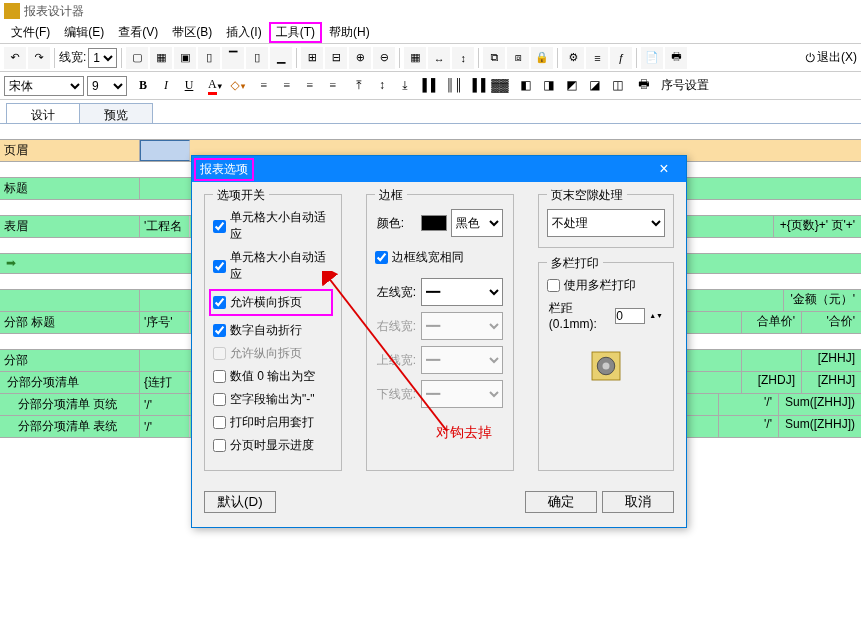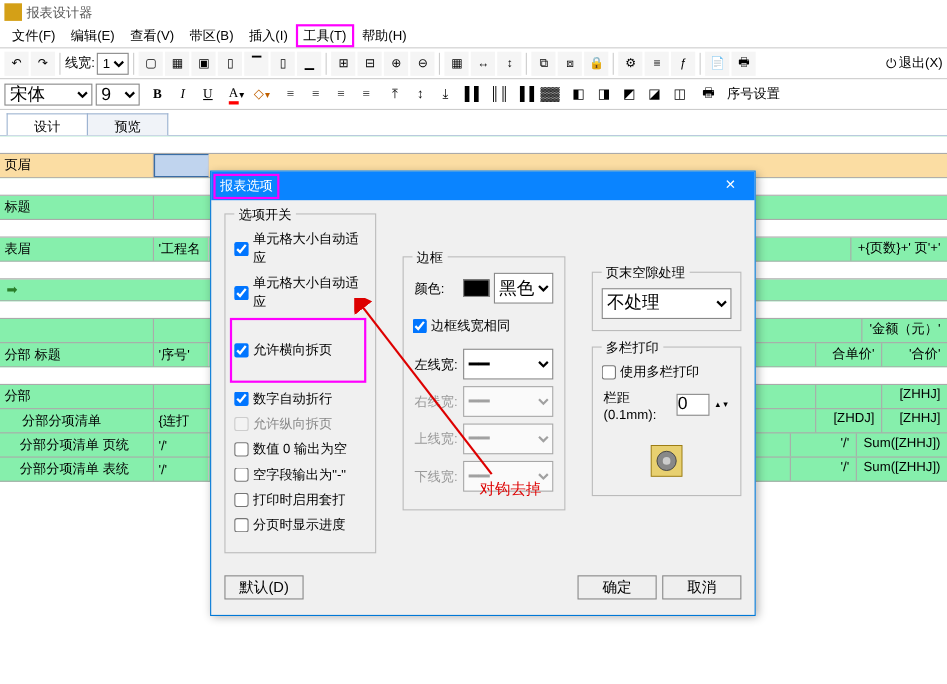--- a/index.html
+++ b/index.html
@@ -44,43 +44,43 @@
 .blank-strip { height: 16px; background: #fff; border-bottom: 1px solid #aaa; }
 .arrow-row { height: 20px; padding: 2px 6px; color: #2a7f2a; border-bottom: 1px solid #aaa; }
 .right-cells { display: flex; margin-left: auto; }
 .right-cells span { border-left: 1px solid #aaa; padding: 1px 6px; text-align: right; min-width: 60px; }
 
 
 .dialog { position: absolute; left: 191px; top: 155px; width: 496px; background: #f0f0f0; border: 1px solid #0078d7; box-shadow: 2px 2px 8px rgba(0,0,0,0.3); }
 .dlg-title { background: #0a84ff; color: #fff; height: 26px; display: flex; align-items: center; padding: 0 2px; }
 .dlg-title .txt { border: 2px solid magenta; padding: 1px 4px; }
 .dlg-title .close { margin-left: auto; width: 40px; text-align: center; font-size: 16px; }
-.dlg-body { padding: 12px; display: flex; gap: 24px; position: relative; align-items: center; }
+.dlg-body { padding: 12px; display: flex; gap: 24px; position: relative; }
 .fieldset { border: 1px solid #bbb; padding: 8px 8px 10px; position: relative; }
 .fieldset .legend { position: absolute; top: -8px; left: 8px; background: #f0f0f0; padding: 0 4px; }
 .fs-opts { width: 148px; }
 .fs-border { width: 148px; }
 .fs-right-col { width: 148px; display: flex; flex-direction: column; gap: 14px; }
 .chk { display: flex; align-items: center; gap: 4px; margin: 6px 0; }
 .chk input { width: 13px; height: 13px; }
 .chk.disabled { color: #888; }
 .hl-box { border: 2px solid magenta; padding: 1px 2px; margin-left: -4px; }
 .form-row { display: flex; align-items: center; gap: 4px; margin: 6px 2px; }
 .form-row label { min-width: 40px; }
 .form-row label.disabled { color: #999; }
 .sel-box { height: 28px; flex: 1; }
 .color-box { width: 30px; height: 16px; background: #000; border: 1px solid #888; }
 .dlg-footer { padding: 8px 12px 14px; display: flex; }
 .dlg-btn { width: 72px; height: 22px; border: 1px solid #888; background: #efefef; }
 .spacer { flex: 1; }
 .anno-arrow { position: absolute; left: 322px; top: 271px; pointer-events: none; }
-.anno-text { position: absolute; left: 436px; top: 436px; color: #d00; font-size: 14px; }
+.anno-text { position: absolute; left: 436px; top: 424px; color: #d00; font-size: 14px; }
 .gear-icon { width: 42px; height: 42px; margin: 14px auto 0; display:block; }
 
-select, input[type=text], input[type=number] { border: 1px solid #888; background: #fff; font-size: 16px; }
+select, input[type=text], input[type=number] { border: 1px solid #888; background: #fff; font-size: 12px; }
 </style>
 </head>
 <body>
 
 <div class="titlebar">
   <span class="icon"></span>
   <span class="title">报表设计器</span>
 </div>
 
 <div class="menubar">
@@ -229,21 +229,21 @@
 
   <div class="row">
     <div class="label">分部</div>
     <div class="right-cells">
         <span></span>
         <span>[ZHHJ]</span>
       </div>
   </div>
 
   <div class="row">
-    <div class="label" style="padding-left:20px;">分部分项清单</div>
+    <div class="label" style="padding-left:7px;">分部分项清单</div>
     <div class="cells">
         <span style="width:50px;">{连打</span>
       </div>
     <div class="right-cells">
         <span>[ZHDJ]</span>
         <span>[ZHHJ]</span>
       </div>
   </div>
 
   <div class="row">
@@ -280,21 +280,21 @@
       <div class="legend">选项开关</div>
       <label class="chk">
           <input type="checkbox" checked="" style="">
           <span>单元格大小自动适应</span>
         </label>
       <label class="chk">
           <input type="checkbox" checked="" style="">
           <span>单元格大小自动适应</span>
         </label>
       <div class="hl-box">
-          <label class="chk" style="margin:18px 0;">
+          <label class="chk" style="margin:2px 0;">
             <input type="checkbox" checked="" style="">
             <span>允许横向拆页</span>
           </label>
         </div>
       <label class="chk">
           <input type="checkbox" checked="" style="">
           <span>数字自动折行</span>
         </label>
       <label class="chk disabled">
           <input type="checkbox" disabled="" style="">

